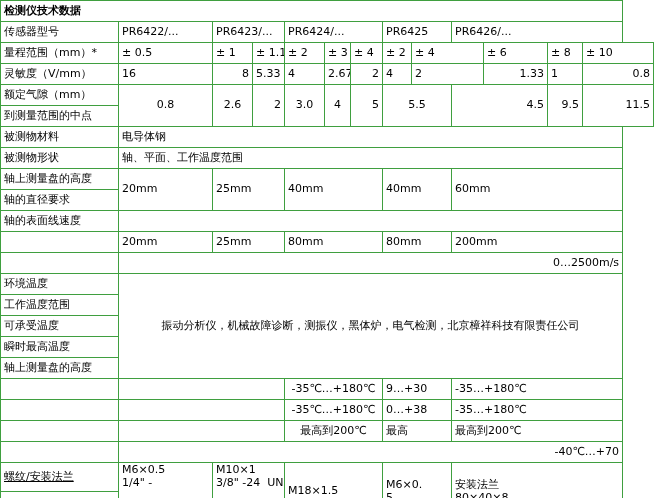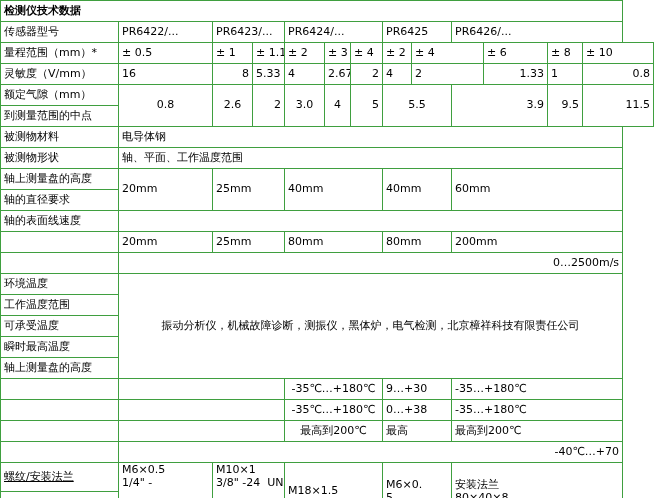--- a/index.html
+++ b/index.html
@@ -101,21 +101,21 @@
 
   <tr>
     <td>额定气隙（mm）</td>
     <td colspan="2" rowspan="2" class="center">0.8</td>
     <td rowspan="2" class="center">2.6</td>
     <td rowspan="2" class="right">2</td>
     <td rowspan="2" class="center">3.0</td>
     <td rowspan="2" class="center">4</td>
     <td rowspan="2" class="right">5</td>
     <td colspan="2" rowspan="2" class="center">5.5</td>
-    <td colspan="3" rowspan="2" class="right">3.9</td>
+    <td colspan="3" rowspan="2" class="right">4.5</td>
     <td rowspan="2" class="right">9.5</td>
     <td colspan="2" rowspan="2" class="right">11.5</td>
   </tr>
 
   <tr>
     <td>到测量范围的中点</td>
   </tr>
 
   <tr>
     <td>被测物材料</td>

